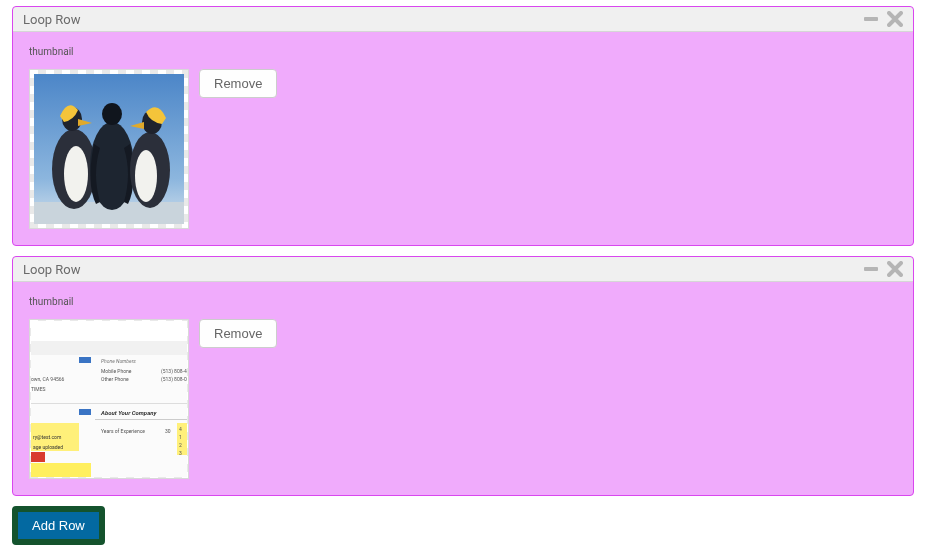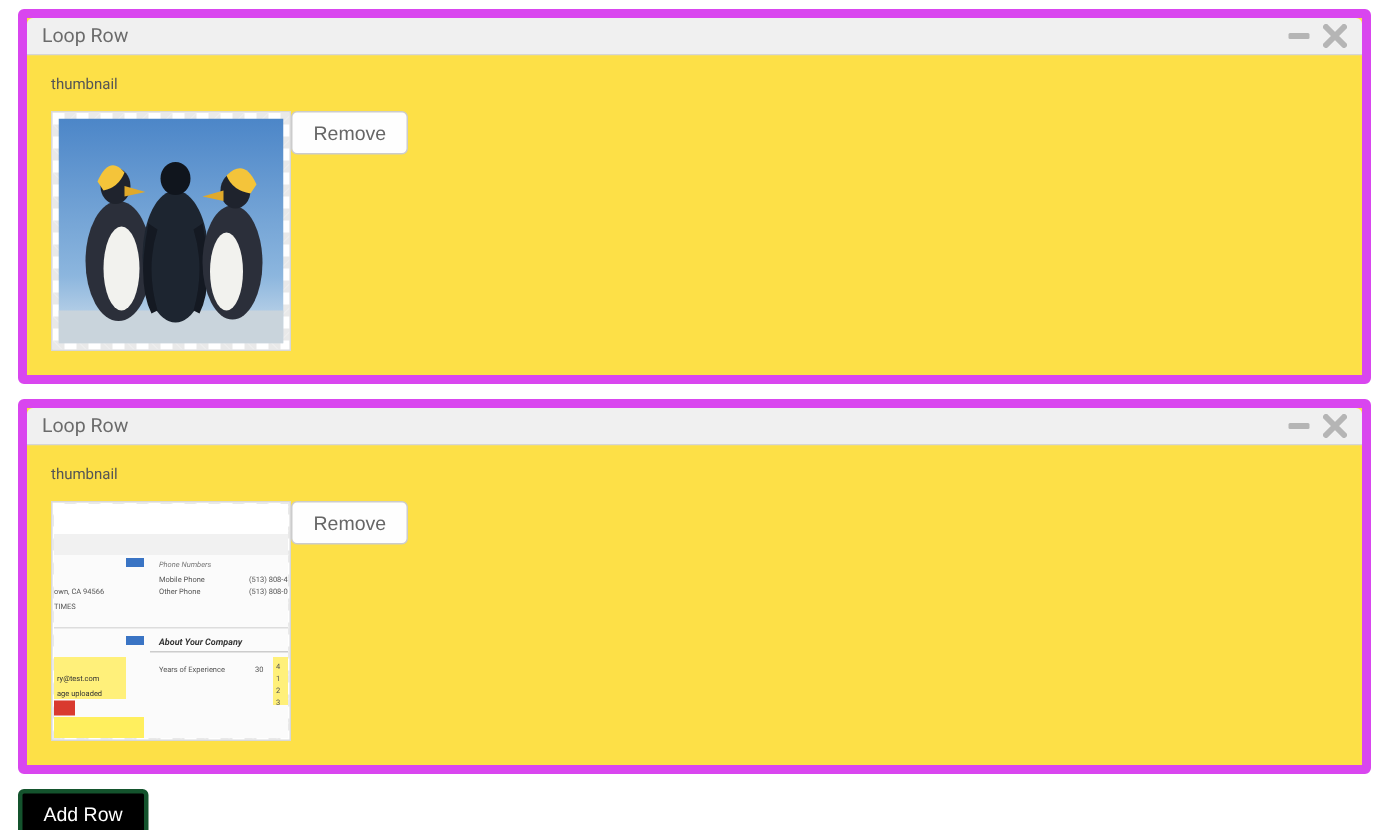--- a/index.html
+++ b/index.html
@@ -7,24 +7,24 @@
       margin: 0;
       padding: 0;
     }
     body {
       font-family: -apple-system, BlinkMacSystemFont, "Segoe UI", Roboto, "Helvetica Neue", Arial, sans-serif;
       background: #ffffff;
       padding: 6px 12px;
       width: 926px;
     }
     .panel {
-      border: 6px solid #d946ef;
+      border: 1px solid #d946ef;
       border-radius: 4px;
       margin-bottom: 10px;
-      background: #fde047;
+      background: #f0abfc;
     }
     .panel-header {
       background: #f0f0f0;
       border-bottom: 1px solid #d6d6d6;
       padding: 4px 10px;
       border-radius: 4px 4px 0 0;
       display: flex;
       align-items: center;
       justify-content: space-between;
     }
@@ -49,20 +49,21 @@
     }
     .field-label {
       color: #555;
       font-size: 10px;
       font-weight: 400;
       margin-bottom: 12px;
     }
     .field-row {
       display: flex;
       align-items: flex-start;
+      gap: 10px;
     }
     .thumb-holder {
       width: 160px;
       height: 160px;
       display: flex;
       align-items: center;
       justify-content: center;
       border: 1px solid #d8d8d8;
       background-color: #ffffff;
       background-image:
@@ -79,22 +80,22 @@
     .btn {
       padding: 6px 14px;
       border: 1px solid #ccc;
       background: #fefefe;
       color: #666;
       border-radius: 4px;
       font-size: 13px;
       cursor: pointer;
     }
     .btn-primary {
-      background: #000000;
-      border: 3px solid #14532d;
+      background: #0369a1;
+      border: 6px solid #14532d;
       color: #ffffff;
       padding: 6px 14px;
       border-radius: 4px;
       font-size: 13px;
       cursor: pointer;
     }
     .add-row-wrap {
       margin-top: 4px;
     }
   </style>

